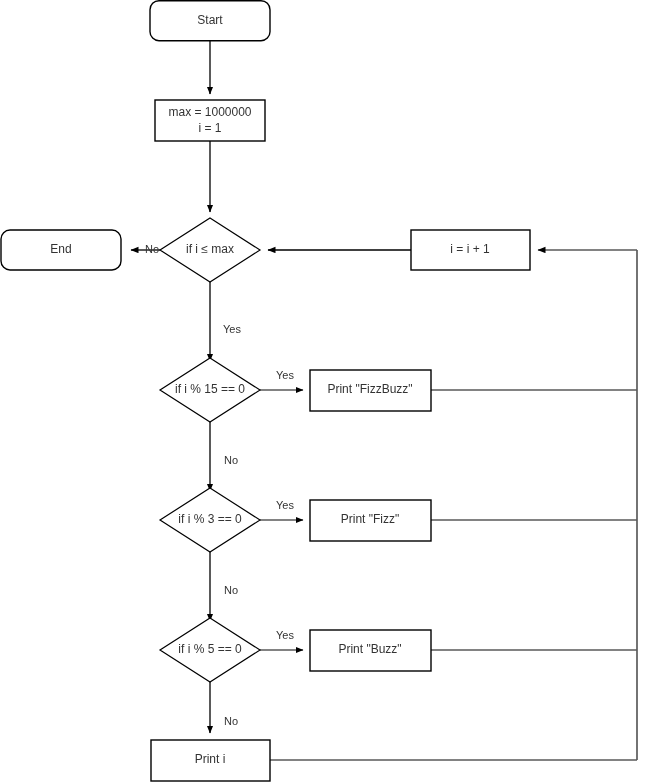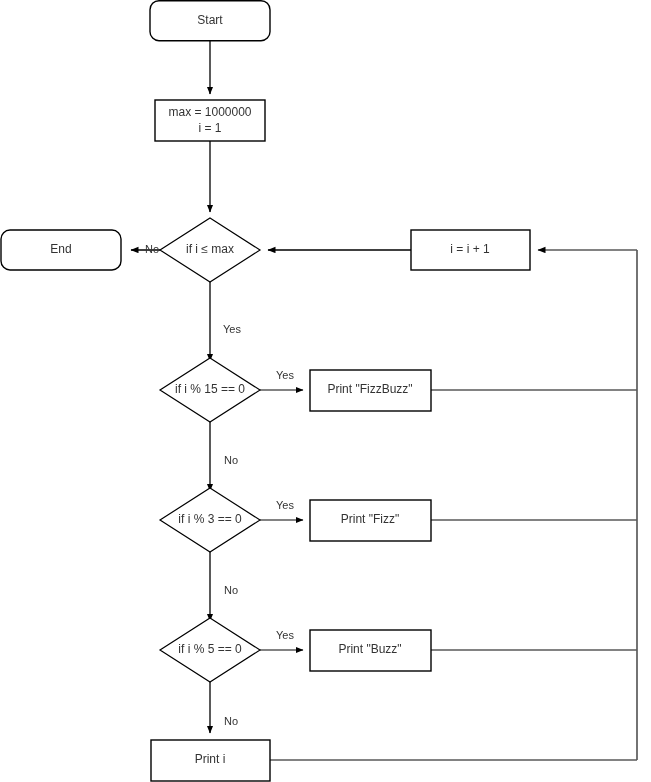--- a/index.html
+++ b/index.html
@@ -9,21 +9,20 @@
   }
   body {
     font-family: "Liberation Sans", sans-serif;
   }
   #flowchart-canvas {
     position: relative;
     width: 651px;
     height: 782px;
     background: #ffffff;
     overflow: hidden;
-    border-radius: 29px;
   }
   #flowchart-canvas svg {
     position: absolute;
     left: 0;
     top: 0;
   }
   .node-label {
     font-family: "Liberation Sans", sans-serif;
     font-size: 12px;
     fill: #333333;

